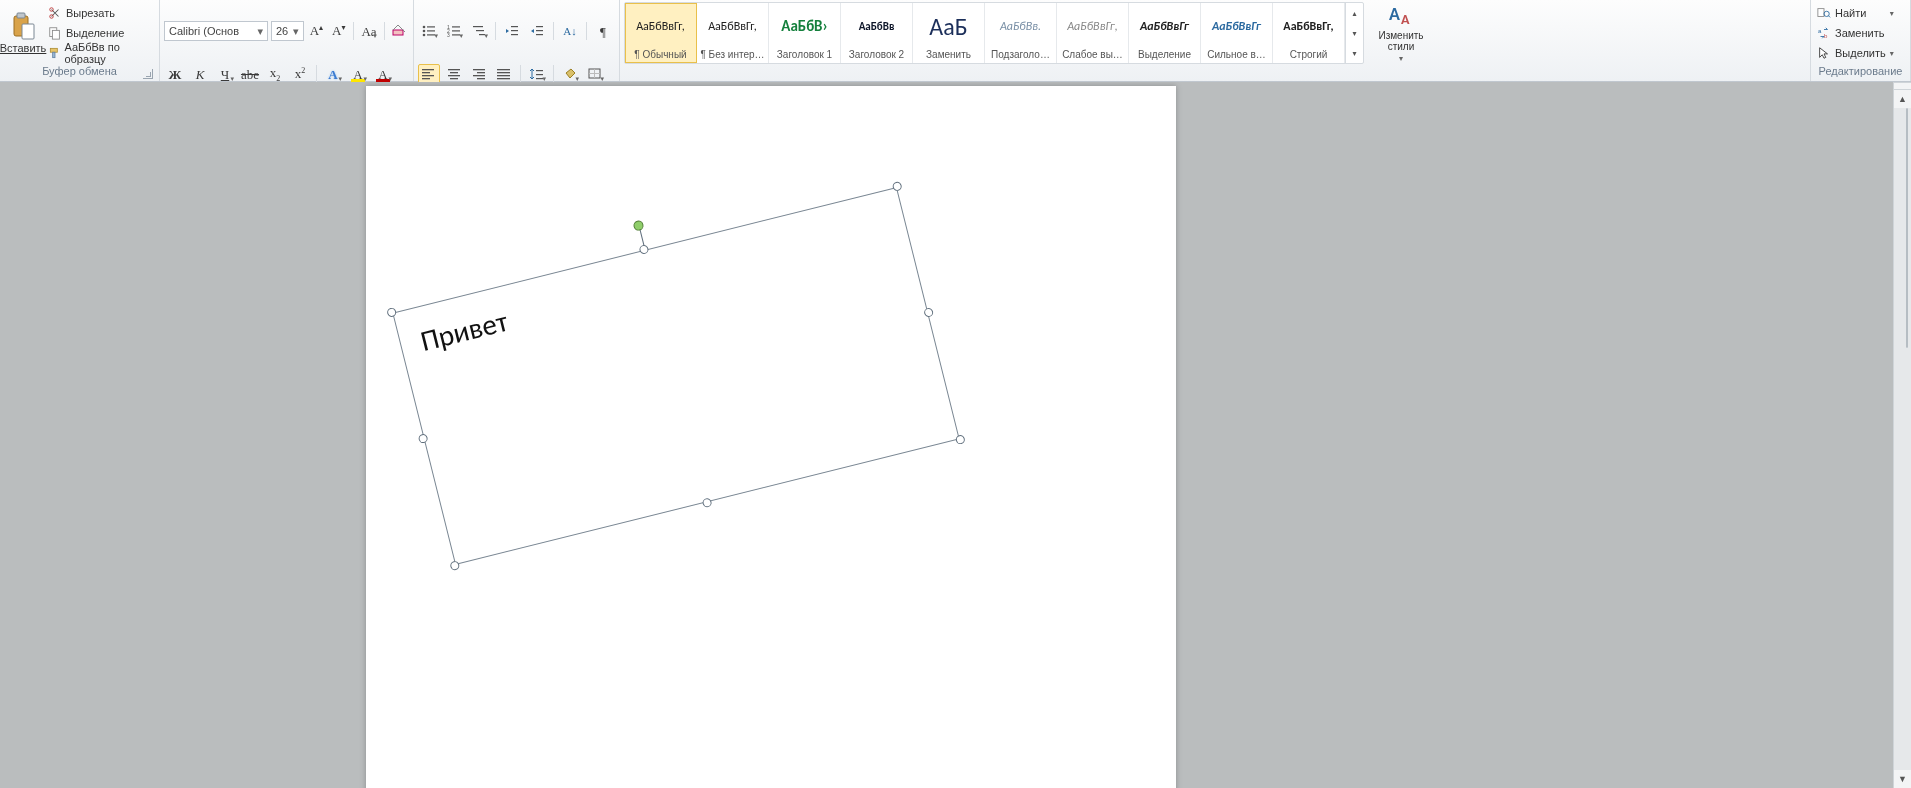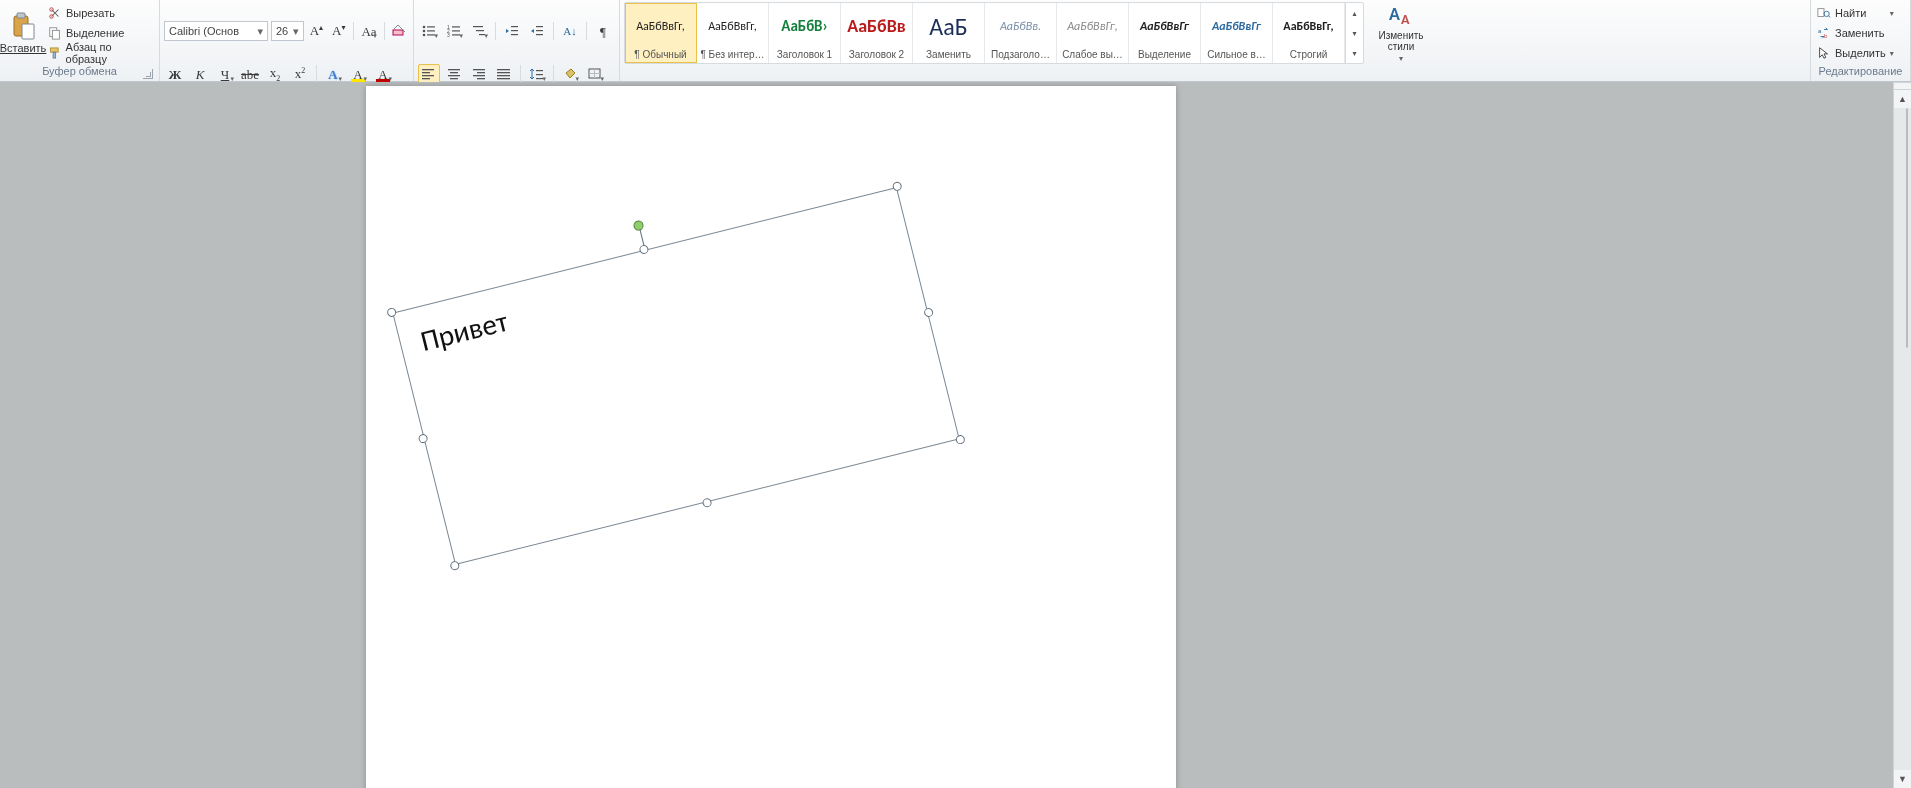--- a/index.html
+++ b/index.html
@@ -230,21 +230,21 @@
               <rect x="2" y="2" width="8" height="10" fill="#fff" stroke="#888"></rect>
               <rect x="5" y="5" width="8" height="10" fill="#fff" stroke="#888"></rect>
             </svg>
           <span>Выделение</span>
         </div>
         <div class="cb-item">
           <svg viewBox="0 0 16 16">
               <rect x="3" y="2" width="9" height="5" fill="#e6c46a" stroke="#aa8a2f"></rect>
               <rect x="6" y="7" width="3" height="7" fill="#9bb7d4" stroke="#5f7fa0"></rect>
             </svg>
-          <span>Абзац по образцу</span>
+          <span>АаБбВв по образцу</span>
         </div>
       </div>
     </div>
     <div class="group-caption">
       <span>Буфер обмена</span>
       <span class="launcher-icon"></span>
     </div>
   </div>
 
   <div class="group" id="grp-font">
@@ -458,21 +458,21 @@
           </div>
           <div class="style-card">
             <div class="style-preview" style="font-size:12px;color:#222;">АаБбВвГг,</div>
             <div class="style-label">¶ Без интер…</div>
           </div>
           <div class="style-card">
             <div class="style-preview" style="font-size:15px;color:#15803d;font-weight:600;">АаБбВ›</div>
             <div class="style-label">Заголовок 1</div>
           </div>
           <div class="style-card">
-            <div class="style-preview" style="font-size:18px;color:#b91c1c;font-weight:600;">АаБбВв</div>
+            <div class="style-preview" style="font-size:11px;color:#0f172a;font-weight:600;">АаБбВв</div>
             <div class="style-label">Заголовок 2</div>
           </div>
           <div class="style-card">
             <div class="style-preview" style="font-size:24px;color:#1c2f5a;">АаБ</div>
             <div class="style-label">Заменить</div>
           </div>
           <div class="style-card">
             <div class="style-preview" style="font-size:12px;color:#7a90a6;font-style:italic;">АаБбВв.</div>
             <div class="style-label">Подзаголо…</div>
           </div>

